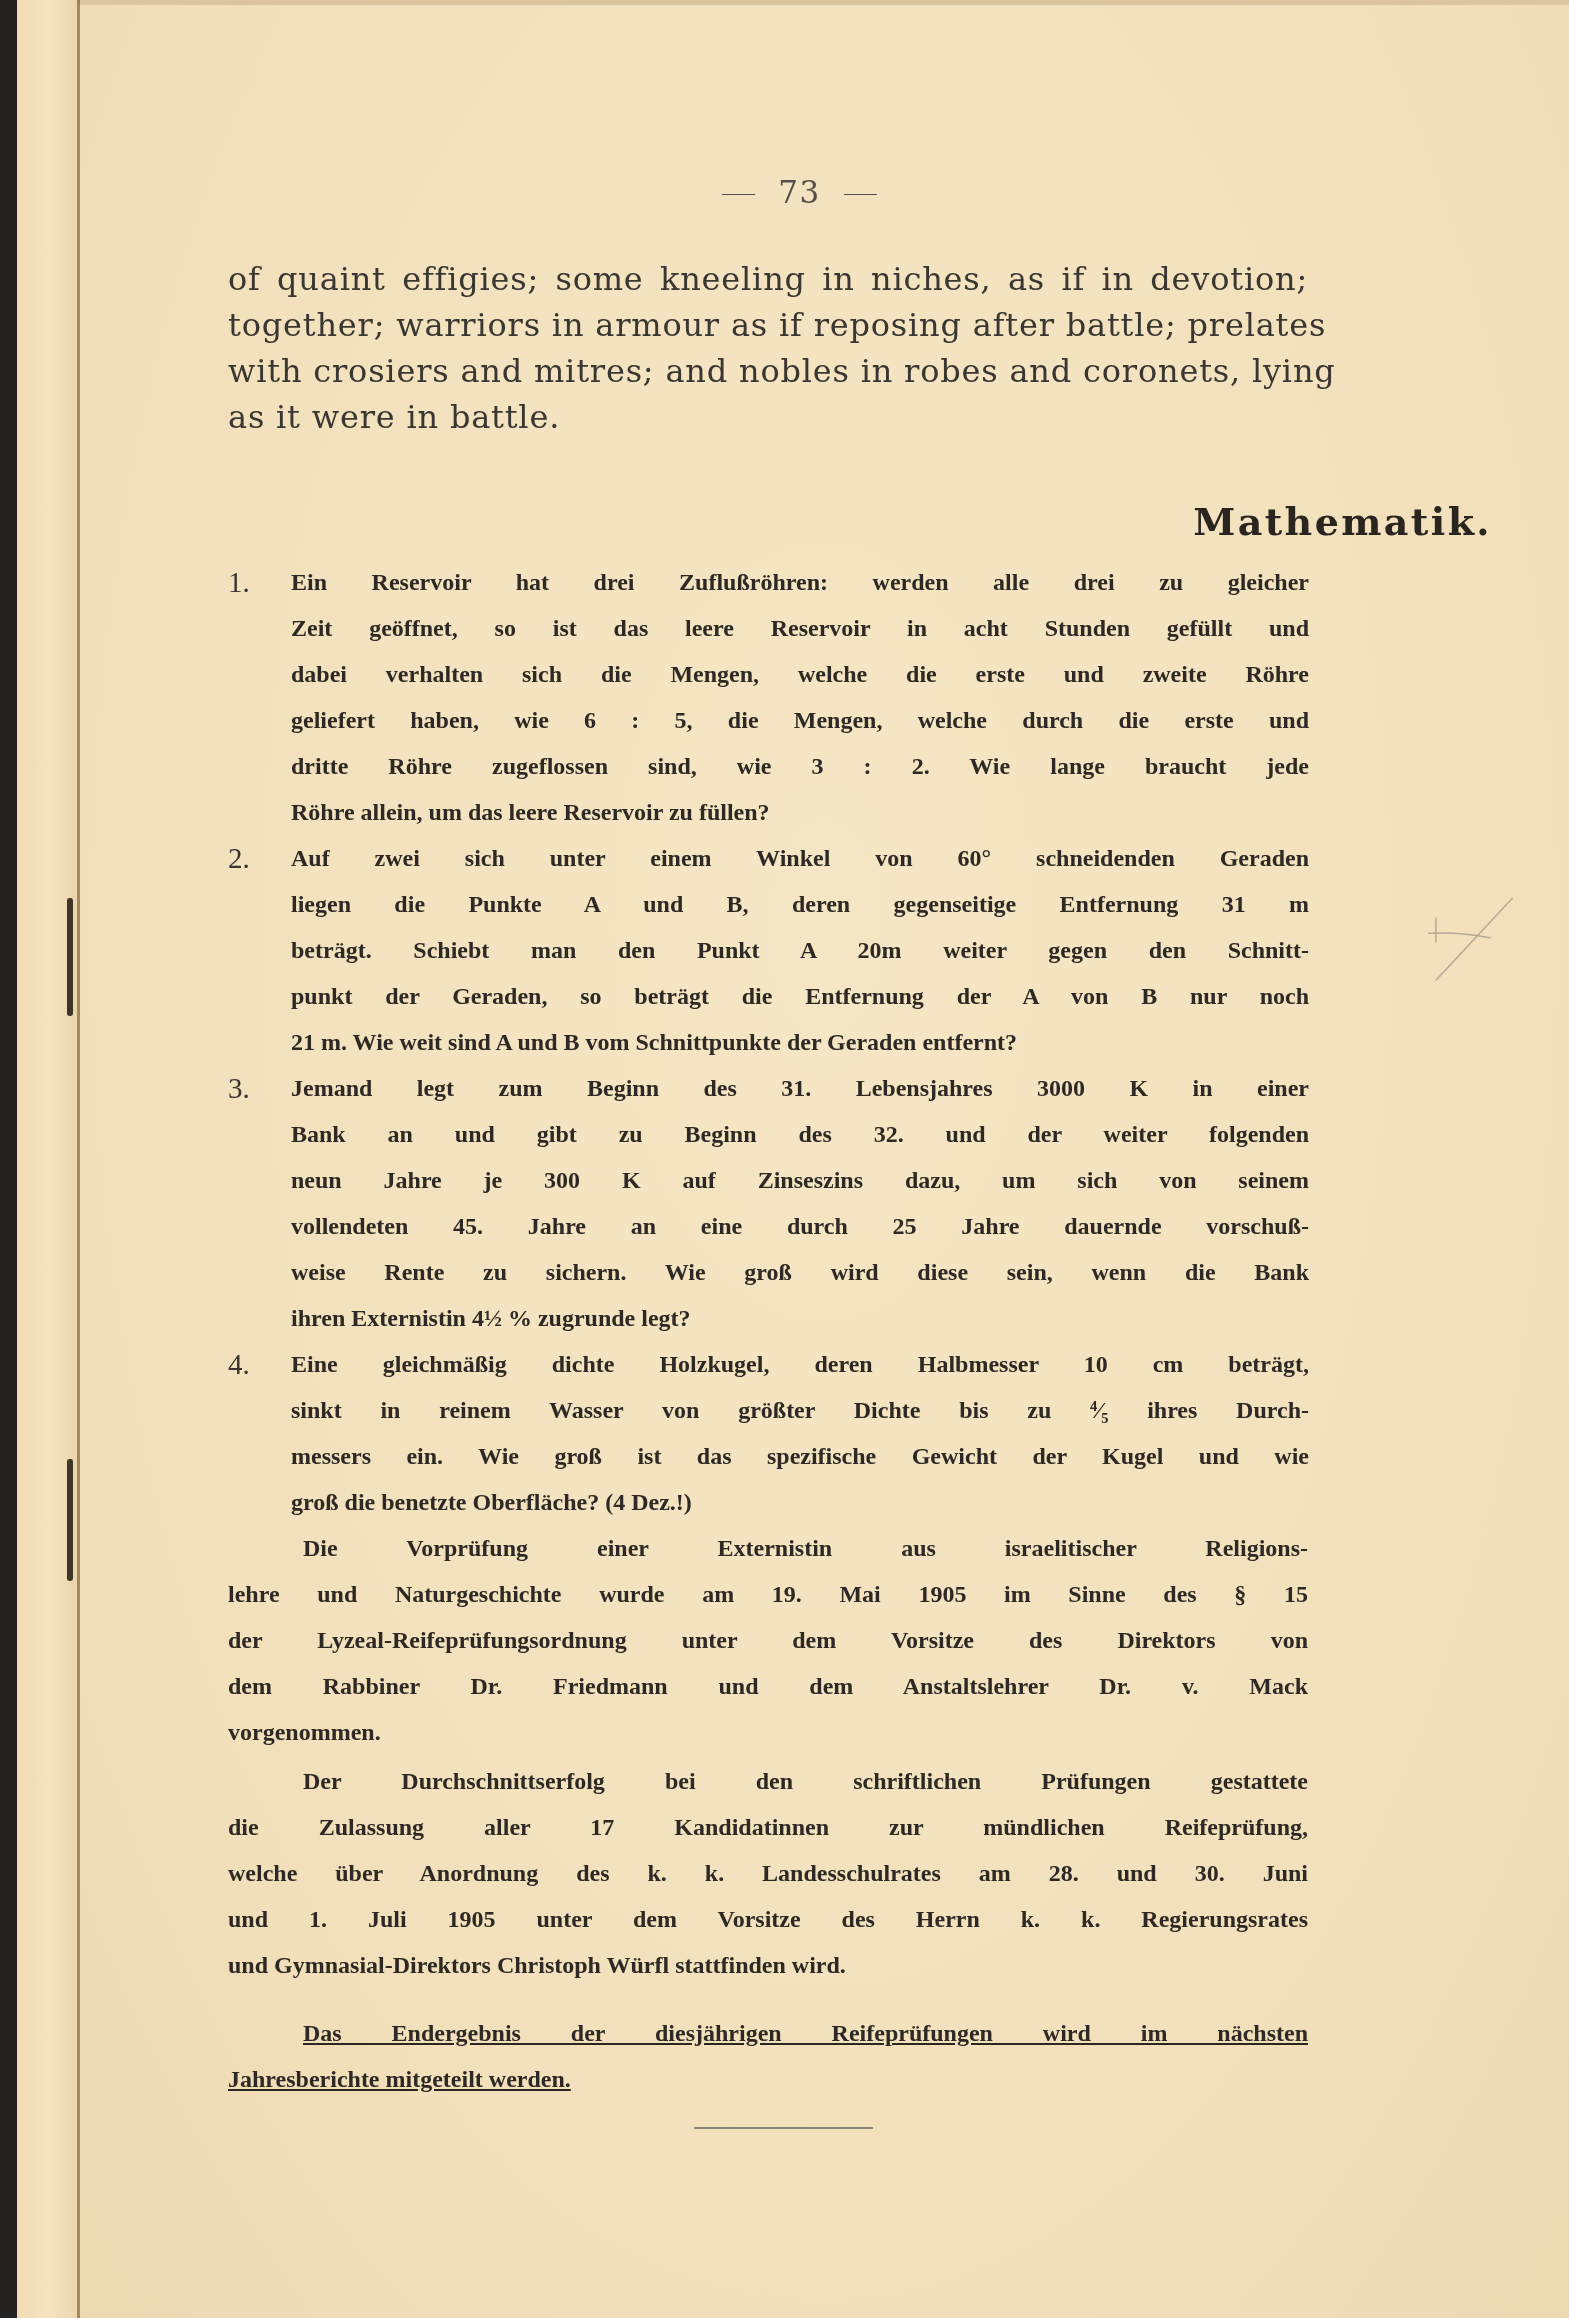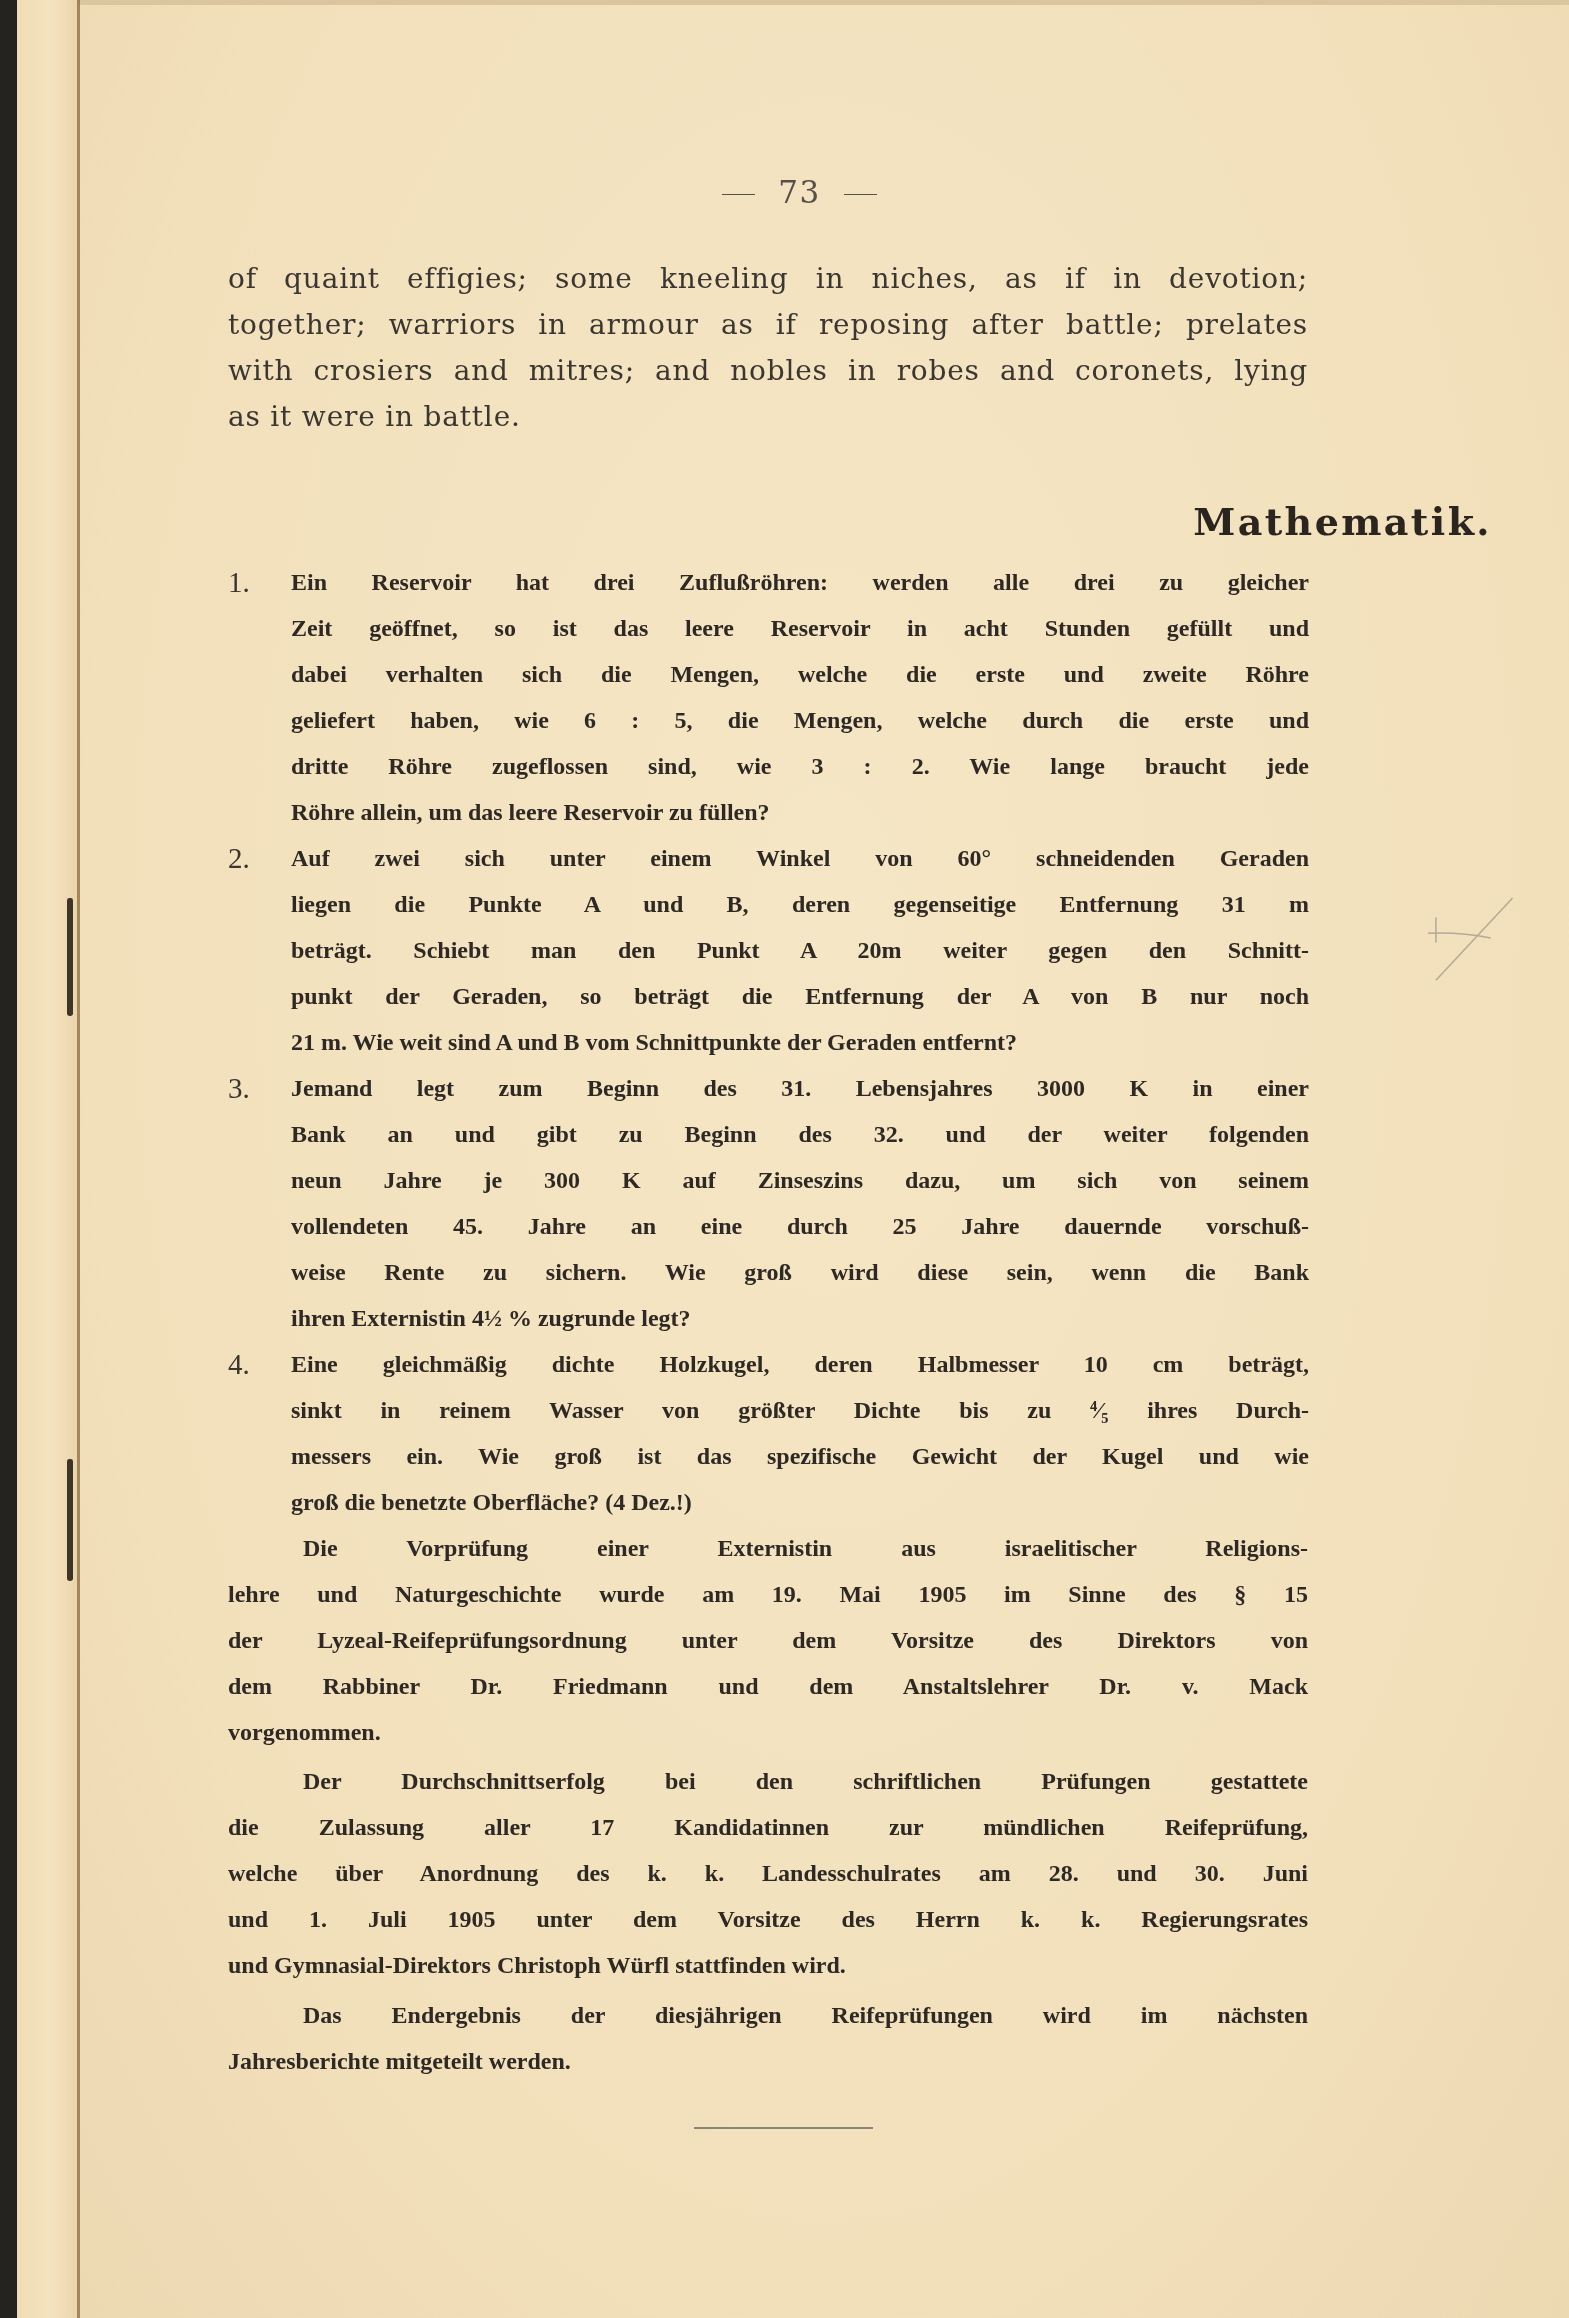--- a/index.html
+++ b/index.html
@@ -21,21 +21,21 @@
     background: radial-gradient(ellipse at 50% 40%, #f5e6c5 0%, #f2e0bb 70%, #ecd8b1 100%); }
 
   .page-number { position: absolute; top: 174px; left: 0; width: 1569px; text-align: center;
     font-size: 31px; color: #55504a; letter-spacing: 1.6px; margin-left: 15px; }
   .page-number .dash { display: inline-block; width: 33px; height: 1.6px; background: #55504a; vertical-align: middle; margin: 0 23.5px; }
 
   .text-block { position: absolute; left: 228px; width: 1080px; }
   .line { height: 46px; line-height: 46px; font-size: 29px; white-space: nowrap;
     text-align: justify; text-align-last: justify; overflow: visible; }
   .line.last { text-align-last: left; }
-  .english .line { font-family: "DejaVu Serif", serif; font-size: 28px; color: #3a3631; letter-spacing: 0.8px; }
+  .english .line { font-family: "DejaVu Serif", serif; font-size: 32px; color: #3a3631; letter-spacing: 0.8px; }
   .fraktur .line { font-family: "Liberation Serif", serif; font-size: 24px; font-weight: bold; color: #2e2924; transform-origin: left center; }
 
   .heading { position: absolute; top: 499px; left: 0; width: 1492px; text-align: right;
     font-family: "DejaVu Serif", serif; font-weight: bold; font-size: 38px; color: #2b2520; letter-spacing: 2.4px; }
 
   .item { position: relative; }
   .item-number { position: absolute; left: 0; top: 0; height: 46px; line-height: 46px; font-size: 29px;
     font-family: "Liberation Serif", serif; color: #3a3530; }
   .item-body { margin-left: 63px; width: 1018px; }
   .para { }
@@ -127,20 +127,20 @@
     <div class="line">dem Rabbiner Dr. Friedmann und dem Anstaltslehrer Dr. v. Mack</div>
     <div class="line last">vorgenommen.</div>
   </div>
   <div class="para" style="margin-top:3px;">
     <div class="line indent">Der Durchschnittserfolg bei den schriftlichen Prüfungen gestattete</div>
     <div class="line">die Zulassung aller 17 Kandidatinnen zur mündlichen Reifeprüfung,</div>
     <div class="line">welche über Anordnung des k. k. Landesschulrates am 28. und 30. Juni</div>
     <div class="line">und 1. Juli 1905 unter dem Vorsitze des Herrn k. k. Regierungsrates</div>
     <div class="line last">und Gymnasial-Direktors Christoph Würfl stattfinden wird.</div>
   </div>
-  <div class="para" style="margin-top:4px;">
+  <div class="para" style="margin-top:22px;text-decoration:underline;">
     <div class="line indent">Das Endergebnis der diesjährigen Reifeprüfungen wird im nächsten</div>
     <div class="line last">Jahresberichte mitgeteilt werden.</div>
   </div>
 </div>
 
 <div class="end-rule"></div>
 
 
 </body></html>

